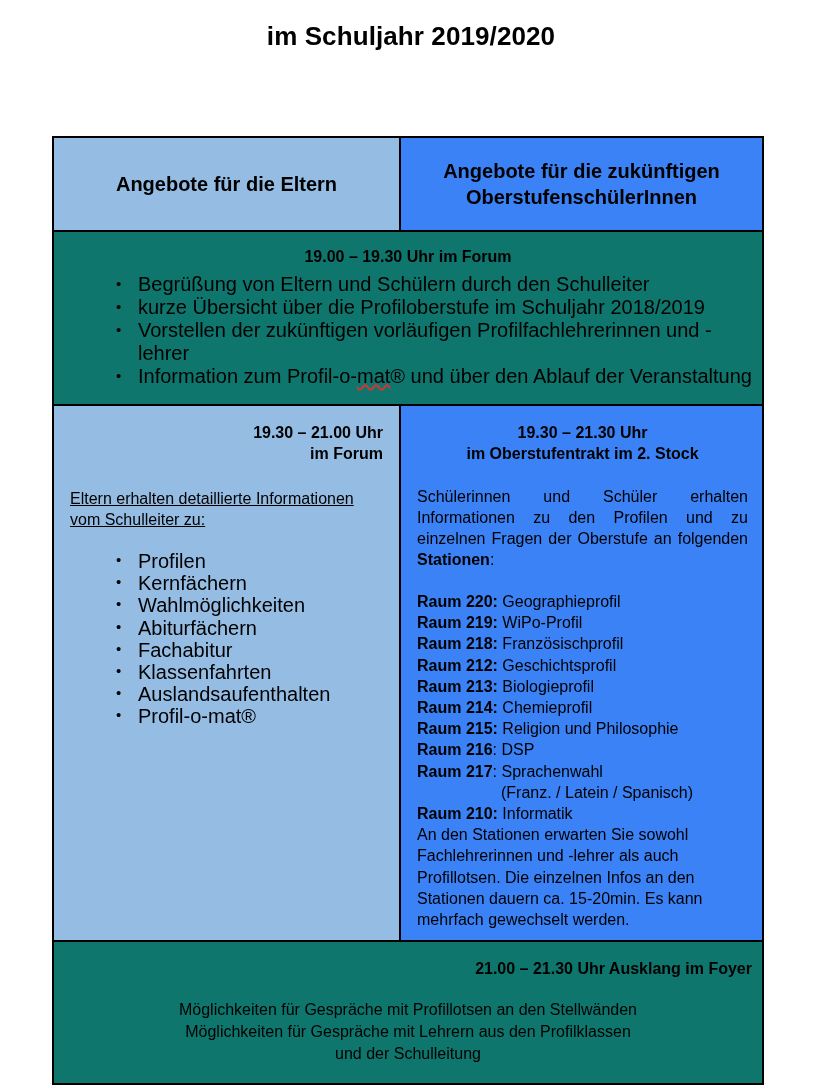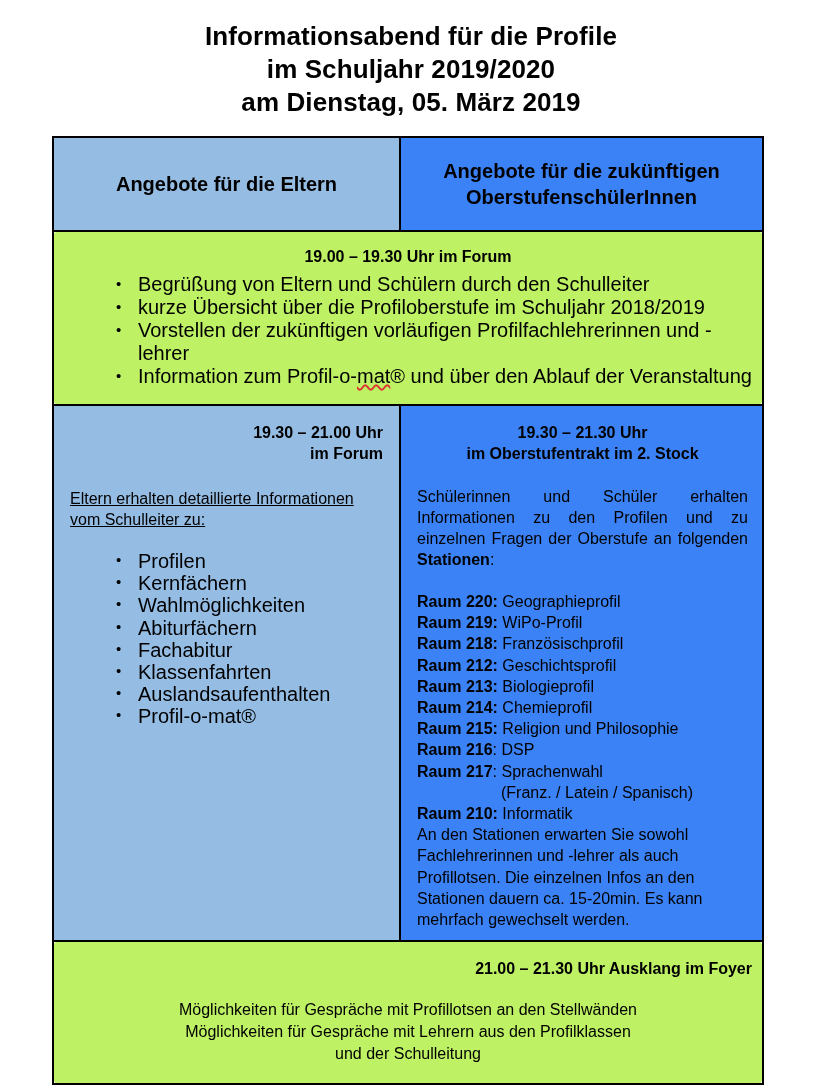--- a/index.html
+++ b/index.html
@@ -49,21 +49,21 @@
   .tbl td {
     border: 2px solid #000000;
     vertical-align: top;
     padding: 0;
   }
   .col-left  { width: 347px; }
   .col-right { width: 363px; }
 
   .cell-blue { background: #95bde4; }
   .cell-pink { background: #3b82f6; }
-  .cell-white { background: #bef264; border-radius: 6px; }
+  .cell-white { background: #0f766e; }
 
   
   .hdr {
     height: 92px;
     text-align: center;
     font-weight: bold;
     font-size: 20px;
     line-height: 26px;
   }
   .hdr-inner {
@@ -169,23 +169,21 @@
     line-height: 22px;
   }
   .r3 .lines span { display: block; }
 </style>
 </head>
 <body>
 
 <div class="page">
 
   <div class="title-block">
-    <span class="title-line">Informationsabend für die Profile</span>
     <span class="title-line">im Schuljahr 2019/2020</span>
-    <span class="title-line">am Dienstag, 05. März 2019</span>
   </div>
 
   <table class="tbl">
     <colgroup>
       <col class="col-left">
       <col class="col-right">
     </colgroup>
     <tbody>
 
       <tr>

